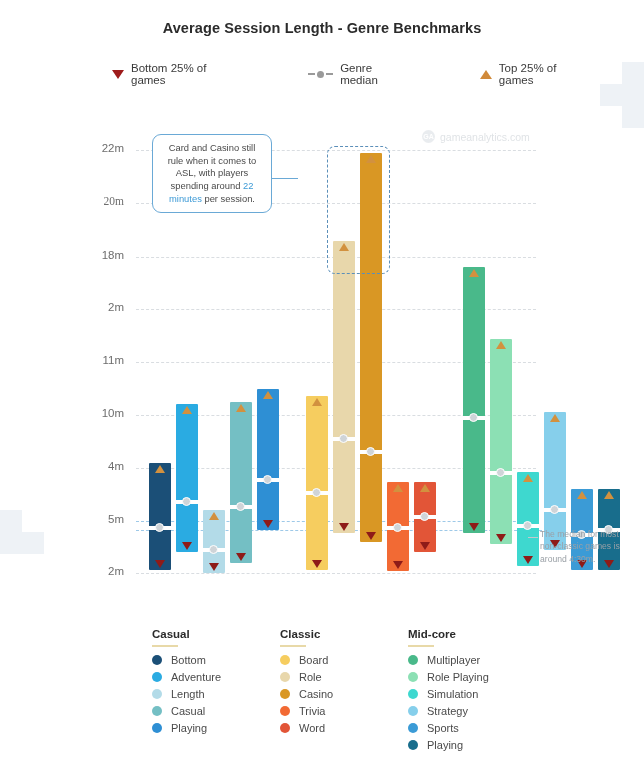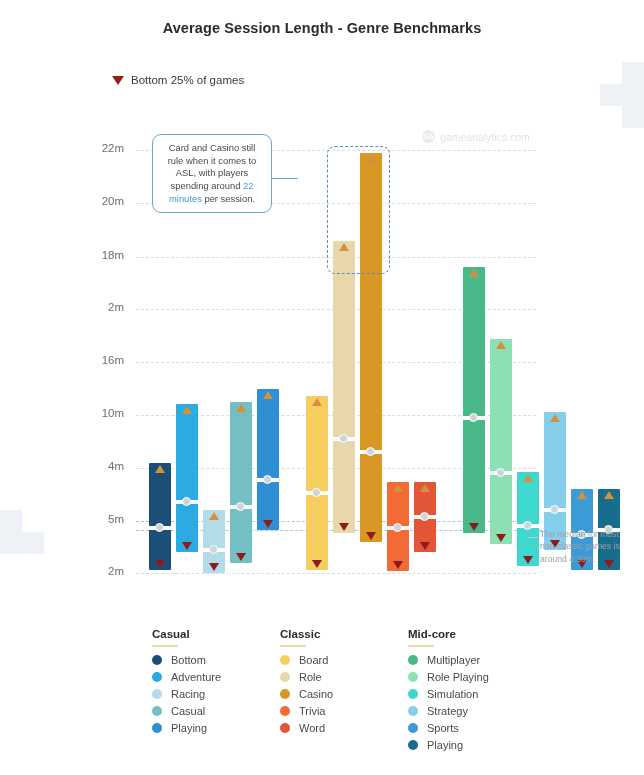--- a/index.html
+++ b/index.html
@@ -114,38 +114,50 @@
 <div class="deco" id="deco-bl-2"></div>
 <div class="deco" id="deco-bl-3"></div>
 
 <div id="chart-title">Average Session Length - Genre Benchmarks</div>
 
 <div id="top-legend">
   <div class="tl-item" id="tl-bottom">
     <span class="tri-down"></span>
     <span>Bottom 25% of games</span>
   </div>
+  <div class="tl-item" id="tl-median">
+    <span class="med-glyph">
+      <span class="dash"></span>
+        <span class="dot"></span>
+        <span class="dash"></span>
+    </span>
+    <span>Genre median</span>
+  </div>
+  <div class="tl-item" id="tl-top">
+    <span class="tri-up"></span>
+    <span>Top 25% of games</span>
+  </div>
 </div>
 
 <div id="watermark">
   <span class="wm-badge">GA</span>
   <span class="wm-text">gameanalytics.com</span>
 </div>
 
 <div id="plot">
     <div class="gridline" style="top: 10px;"></div>
     <div class="ylabel" style="left: -52px; top: 2px;">22m</div>
     <div class="gridline" style="top: 63px;"></div>
-    <div class="ylabel" style="left: -52px; top: 55px;">20m</div>
+    <div class="ylabel" style="left: -52px; top: 55px; font-family: Liberation Serif, serif;">20m</div>
     <div class="gridline" style="top: 117px;"></div>
     <div class="ylabel" style="left: -52px; top: 109px;">18m</div>
     <div class="gridline" style="top: 169px;"></div>
     <div class="ylabel" style="left: -52px; top: 161px;">2m</div>
     <div class="gridline" style="top: 222px;"></div>
-    <div class="ylabel" style="left: -52px; top: 214px;">16m</div>
+    <div class="ylabel" style="left: -52px; top: 214px;">11m</div>
     <div class="gridline" style="top: 275px;"></div>
     <div class="ylabel" style="left: -52px; top: 267px;">10m</div>
     <div class="gridline" style="top: 328px;"></div>
     <div class="ylabel" style="left: -52px; top: 320px;">4m</div>
     <div class="gridline axis-line" style="top: 381px;"></div>
     <div class="ylabel" style="left: -52px; top: 373px;">5m</div>
     <div class="gridline" style="top: 433px;"></div>
     <div class="ylabel" style="left: -52px; top: 425px;">2m</div>
     <div class="gridline axis-line" style="top: 389.667px; width: 406px;"></div>
     <div class="bar" title="Action" style="left: 13px; top: 322.7px; width: 22px; height: 106.833px; background: rgb(27, 79, 119);"></div>
@@ -246,21 +258,21 @@
       <div class="lg-item">
         <span class="lg-swatch" style="background: rgb(27, 79, 119);"></span>
         <span class="lg-label">Bottom</span>
       </div>
       <div class="lg-item">
         <span class="lg-swatch" style="background: rgb(42, 171, 226);"></span>
         <span class="lg-label">Adventure</span>
       </div>
       <div class="lg-item">
         <span class="lg-swatch" style="background: rgb(179, 219, 232);"></span>
-        <span class="lg-label">Racing</span>
+        <span class="lg-label">Length</span>
       </div>
       <div class="lg-item">
         <span class="lg-swatch" style="background: rgb(116, 191, 196);"></span>
         <span class="lg-label">Casual</span>
       </div>
       <div class="lg-item">
         <span class="lg-swatch" style="background: rgb(46, 143, 212);"></span>
         <span class="lg-label">Playing</span>
       </div>
     </div>

